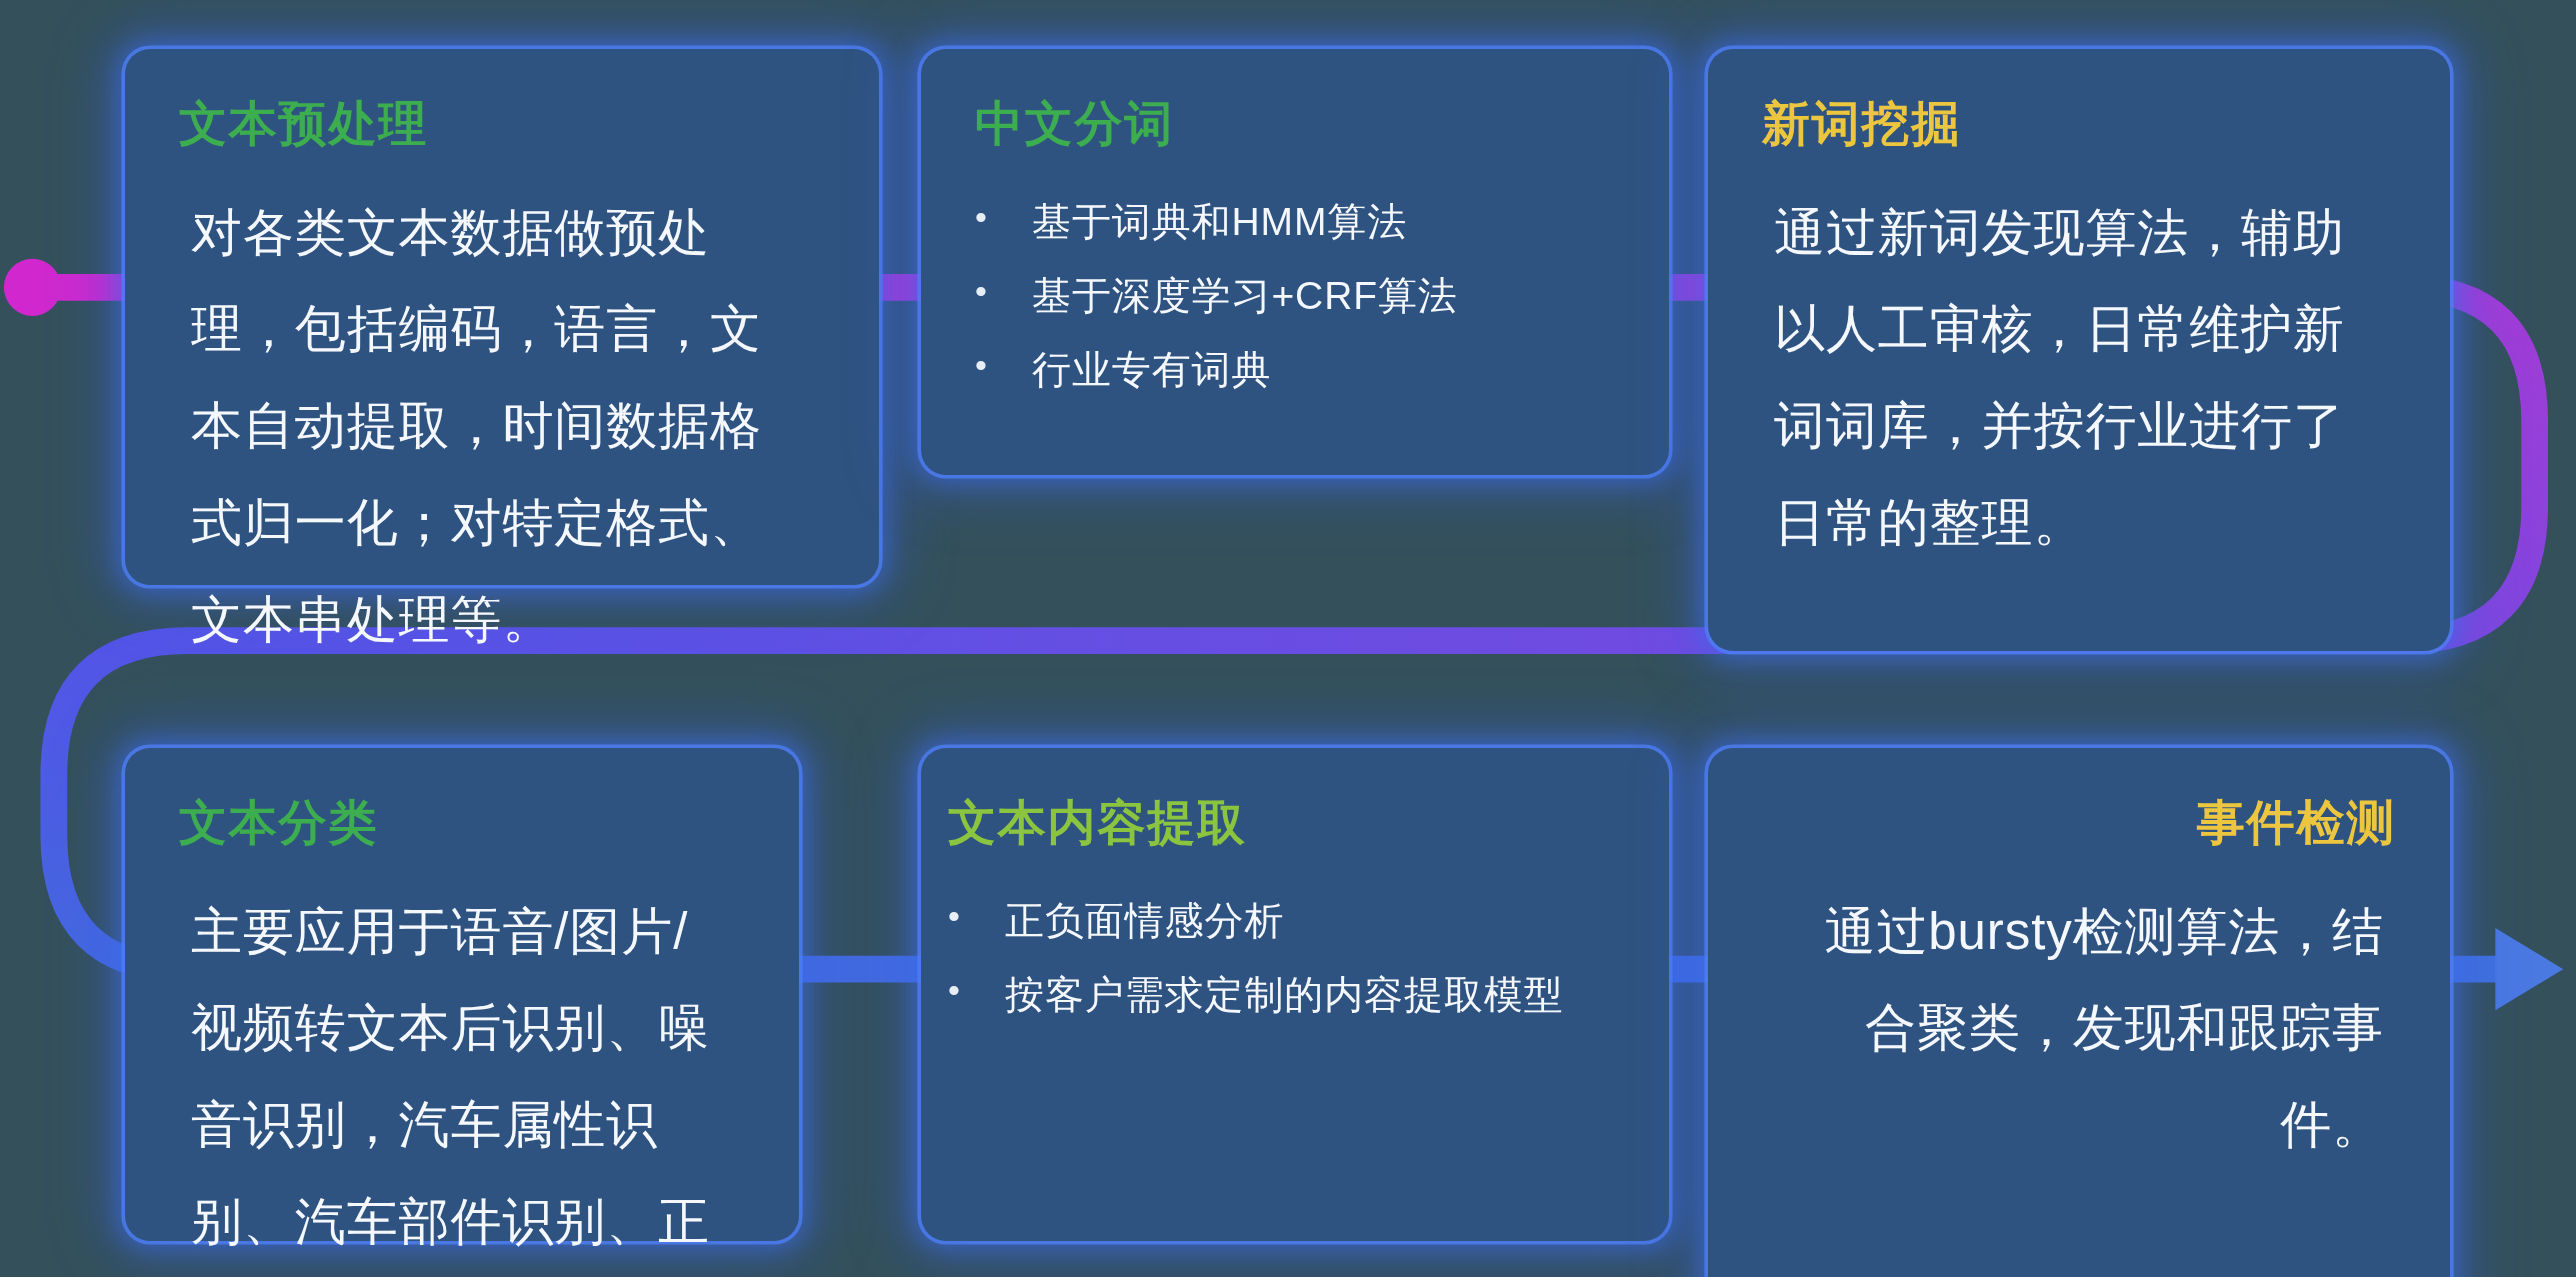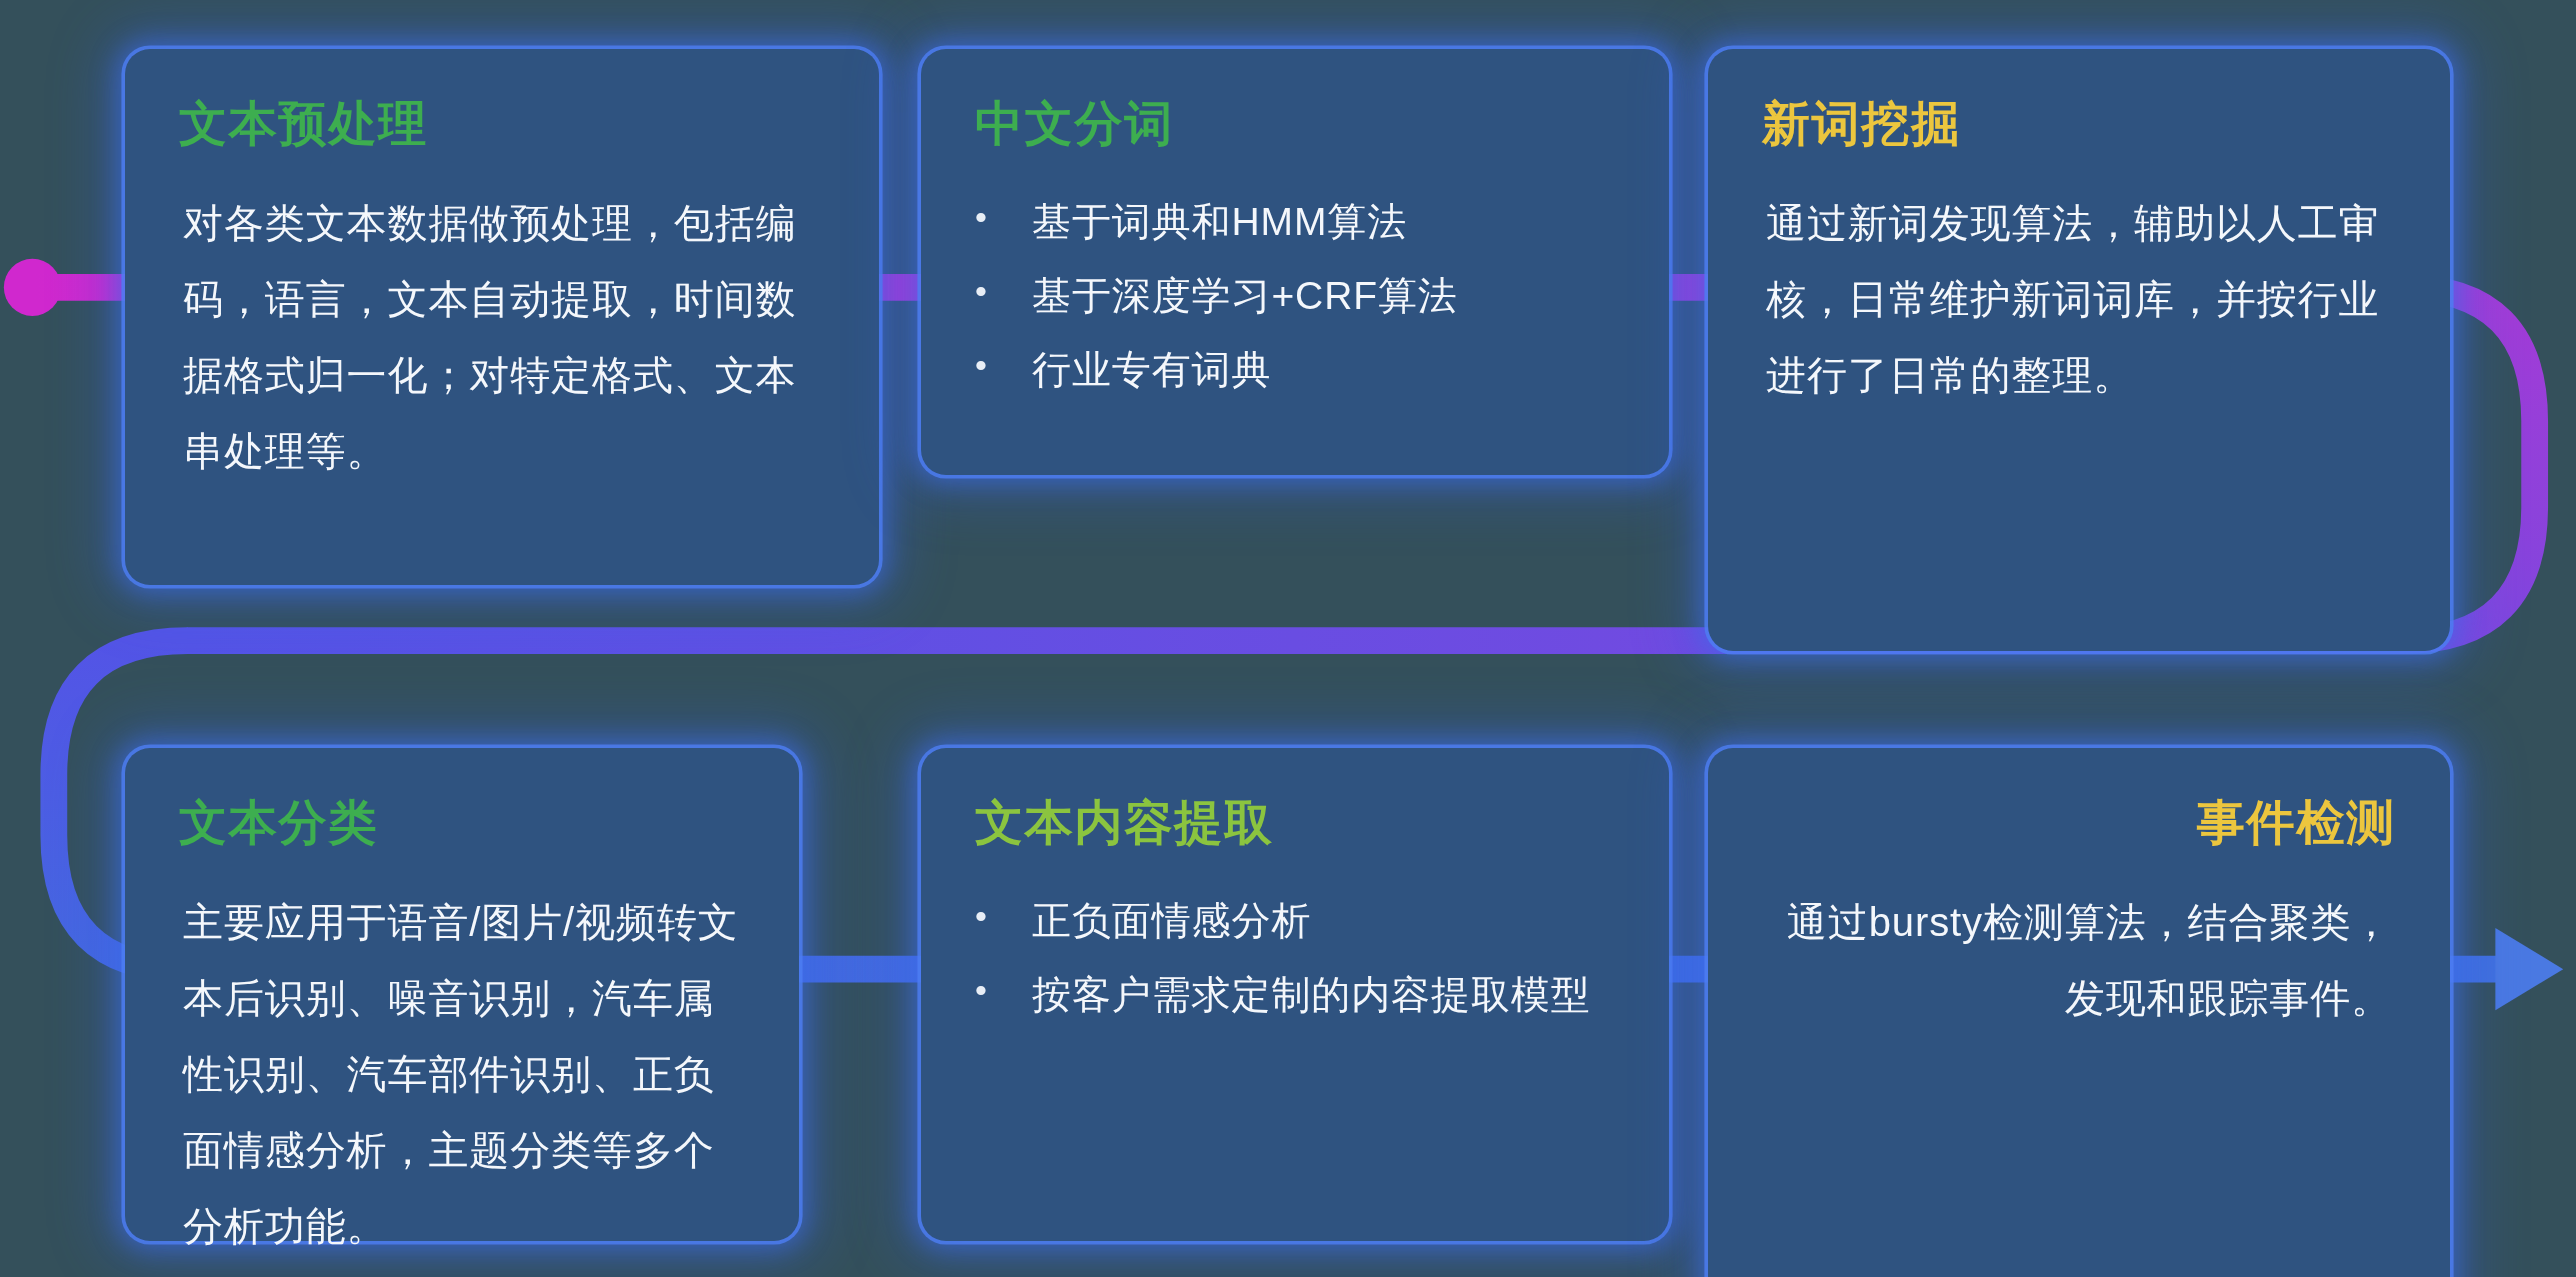--- a/index.html
+++ b/index.html
@@ -32,22 +32,22 @@
       0 0 55px 23px rgba(54, 98, 228, 0.30);
   }
   .card-title {
     margin: 0 0 32px 0;
     font-size: 48px;
     font-weight: bold;
     letter-spacing: 1.8px;
     line-height: 1.2;
   }
   .card-body {
-    margin: 4px;
-    font-size: 40px;
+    margin: 12px;
+    font-size: 51px;
     line-height: 1.9;
     letter-spacing: 0.9px;
   }
   .card-bullets {
     list-style: none;
     margin: 0;
     padding: 0;
     font-size: 39px;
     line-height: 1.9;
   }
@@ -58,21 +58,21 @@
     line-height: inherit;
     color: #e8eef6;
   }
   .bullet-text { flex: 1; letter-spacing: 0.9px; }
 
   
   .pos-r1c1 { left: 125px;  top: 49px;  width: 754px; height: 536px; }
   .pos-r1c2 { left: 921px; top: 49px;  width: 748px; height: 426px; }
   .pos-r1c3 { left: 1708px; top: 49px;  width: 742px; height: 602px; }
   .pos-r2c1 { left: 125px;  top: 748px; width: 674px; height: 493px; }
-  .pos-r2c2 { left: 921px; top: 748px; width: 748px; height: 493px; }
+  .pos-r2c2 { left: 921px; top: 748px; width: 748px; height: 493px; padding-left: 27px; }
   .pos-r2c3 { left: 1708px; top: 748px; width: 742px; height: 629px; text-align: right; }
 </style>
 </head>
 <body>
 
 <svg class="flow-svg" viewBox="0 0 2886 1431" aria-hidden="true">
   <defs>
     <linearGradient id="g1" gradientUnits="userSpaceOnUse" x1="36" y1="0" x2="2690" y2="0">
       <stop offset="0" stop-color="#d028ce"></stop>
       <stop offset="1" stop-color="#a43bd6"></stop>

